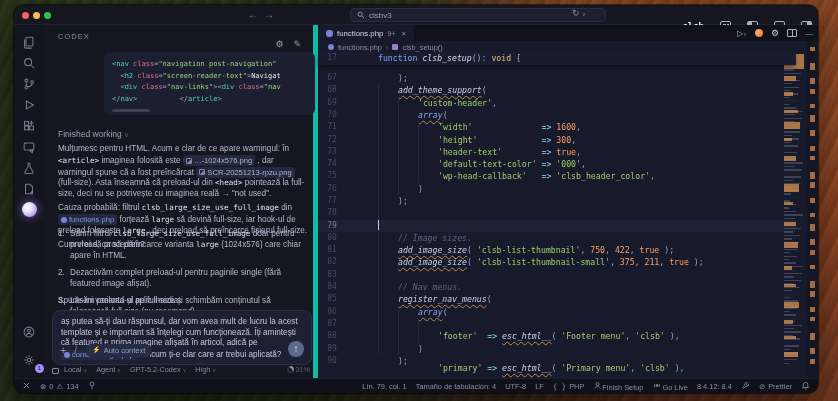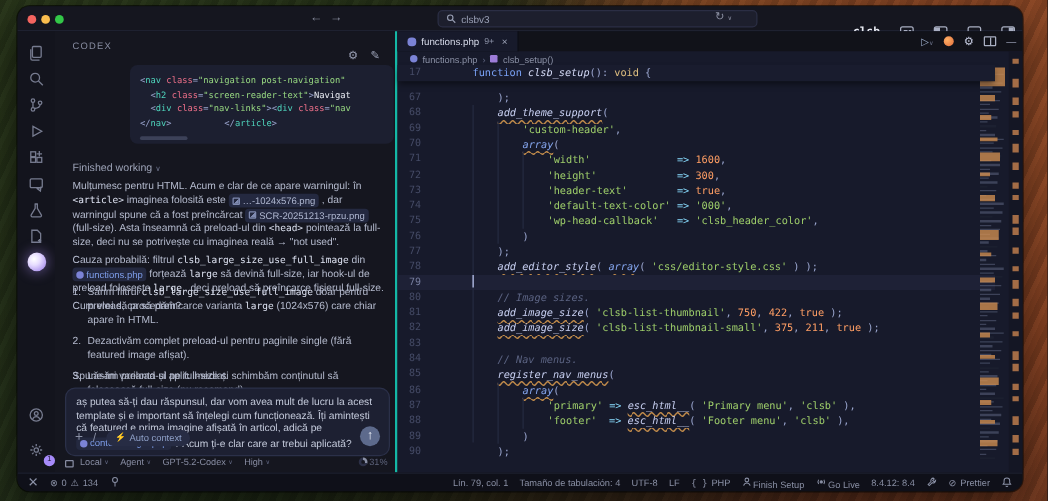--- a/index.html
+++ b/index.html
@@ -40,21 +40,21 @@
   
   #activitybar{position:absolute;left:0;top:20px;width:30px;height:353px;background:#13141d;display:flex;flex-direction:column;align-items:center;padding-top:6px}
   .ab-item{width:22px;height:21px;display:flex;align-items:center;justify-content:center;color:#767b8f}
   .ab-item svg{stroke:#767b8f;fill:none;stroke-width:1.2}
   .ab-active-dot{width:15px;height:15px;border-radius:50%;background:radial-gradient(circle at 35% 35%,#ffffff 0%,#e7ddff 35%,#b39cf0 75%,#8f77d8 100%);box-shadow:0 0 9px 2px rgba(180,150,255,.35)}
   #ab-bottom{position:absolute;left:0;bottom:8px;width:30px;display:flex;flex-direction:column;align-items:center;gap:7px}
   #gear-wrap{position:relative}
   #gear-badge{position:absolute;right:-4px;bottom:-3px;min-width:9px;height:9px;border-radius:5px;background:#a78bfa;color:#1b1330;font-size:6px;line-height:9px;text-align:center;padding:0 2px}
 
   
-  #codex{position:absolute;left:30px;top:20px;width:274px;height:353px;background:#15161f;border-right:2px solid #14b8a6}
+  #codex{position:absolute;left:30px;top:20px;width:274px;height:353px;background:#15161f;border-right:5px solid #14b8a6}
   #cx-title{position:absolute;left:14px;top:7px;font-size:7.5px;letter-spacing:1px;color:#878ca0}
   #cx-actions{position:absolute;right:12px;top:14px;display:flex;gap:10px;color:#9aa0b5;font-size:9px}
   #cx-card{position:absolute;left:60px;top:27px;width:211px;height:63px;background:#1c1f30;border-radius:6px;padding:7px 8px 6px;overflow:hidden}
   .card-line{font-family:"DejaVu Sans Mono",monospace;font-size:7px;line-height:11.5px;white-space:pre;color:#c5cbe2}
   .ck-tag{color:#4fd6be}.ck-attr{color:#f0708a}.ck-str{color:#98d982}.ck-txt{color:#eef1f8}
   #card-scroll{position:absolute;left:8px;bottom:3px;width:38px;height:3px;border-radius:2px;background:#3c4158}
   #cx-status{position:absolute;left:14px;top:104px;font-size:8.5px;color:#9ba1b5}
   #cx-status .chev{color:#6a7088;font-size:6px}
   #cx-msg{position:absolute;left:14px;top:118px;width:250px;color:#b4bacd;font-size:8.2px;line-height:11px}
   .para{margin-bottom:3px}
@@ -376,21 +376,20 @@
           <div class="crow" style="top: 157.7px;">
             <span class="gut">76</span>
             <span class="codeline" style="left: 100px;"><span class="tk-p">)</span></span>
           </div>
           <div class="crow" style="top: 170px;">
             <span class="gut">77</span>
             <span class="codeline" style="left: 80px;"><span class="tk-p">);</span></span>
           </div>
           <div class="crow" style="top: 182.3px;">
             <span class="gut">78</span>
-            <span class="codeline" style="left: 80px;"><span class="tk-f">add_editor_style</span><span class="tk-p">( </span><span class="tk-fa">array</span><span class="tk-p">( </span><span class="tk-s">'css/editor-style.css'</span><span class="tk-p"> ) );</span></span>
           </div>
           <div class="crow cur" style="top: 194.6px;">
             <span class="gut">79</span>
             <span class="codeline" style="left: 60px;"></span>
           </div>
           <div class="crow" style="top: 206.9px;">
             <span class="gut">80</span>
             <span class="codeline" style="left: 80px;"><span class="tk-c">// Image sizes.</span></span>
           </div>
           <div class="crow" style="top: 219.2px;">
@@ -412,21 +411,21 @@
           <div class="crow" style="top: 268.4px;">
             <span class="gut">85</span>
             <span class="codeline" style="left: 80px;"><span class="tk-f">register_nav_menus</span><span class="tk-p">(</span></span>
           </div>
           <div class="crow" style="top: 280.7px;">
             <span class="gut">86</span>
             <span class="codeline" style="left: 100px;"><span class="tk-fa">array</span><span class="tk-p">(</span></span>
           </div>
           <div class="crow" style="top: 293px;">
             <span class="gut">87</span>
-            <span class="codeline" style="left: 120px;"><span class="tk-s">'primary'</span><span class="tk-p"> </span><span class="tk-o">=&gt;</span><span class="tk-p"> </span><span class="tk-f">esc_html__</span><span class="tk-p">( </span><span class="tk-s">'Primary menu'</span><span class="tk-p">, </span><span class="tk-s">'clsb'</span><span class="tk-p"> ),</span></span>
+            <span class="codeline" style="left: 120px; margin-top: 44px;"><span class="tk-s">'primary'</span><span class="tk-p"> </span><span class="tk-o">=&gt;</span><span class="tk-p"> </span><span class="tk-f">esc_html__</span><span class="tk-p">( </span><span class="tk-s">'Primary menu'</span><span class="tk-p">, </span><span class="tk-s">'clsb'</span><span class="tk-p"> ),</span></span>
           </div>
           <div class="crow" style="top: 305.3px;">
             <span class="gut">88</span>
             <span class="codeline" style="left: 120px;"><span class="tk-s">'footer'</span><span class="tk-p">  </span><span class="tk-o">=&gt;</span><span class="tk-p"> </span><span class="tk-f">esc_html__</span><span class="tk-p">( </span><span class="tk-s">'Footer menu'</span><span class="tk-p">, </span><span class="tk-s">'clsb'</span><span class="tk-p"> ),</span></span>
           </div>
           <div class="crow" style="top: 317.6px;">
             <span class="gut">89</span>
             <span class="codeline" style="left: 100px;"><span class="tk-p">)</span></span>
           </div>
           <div class="crow" style="top: 329.9px;">

